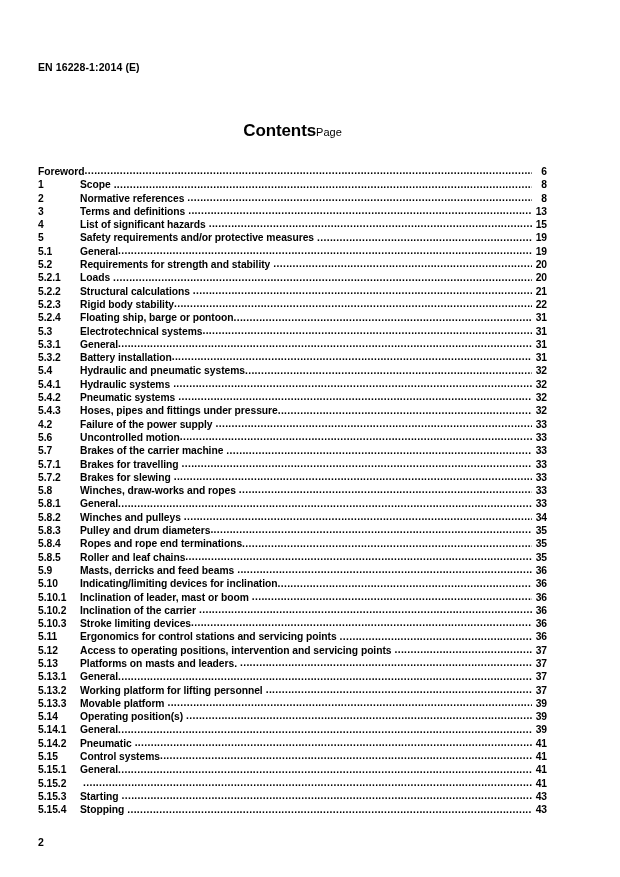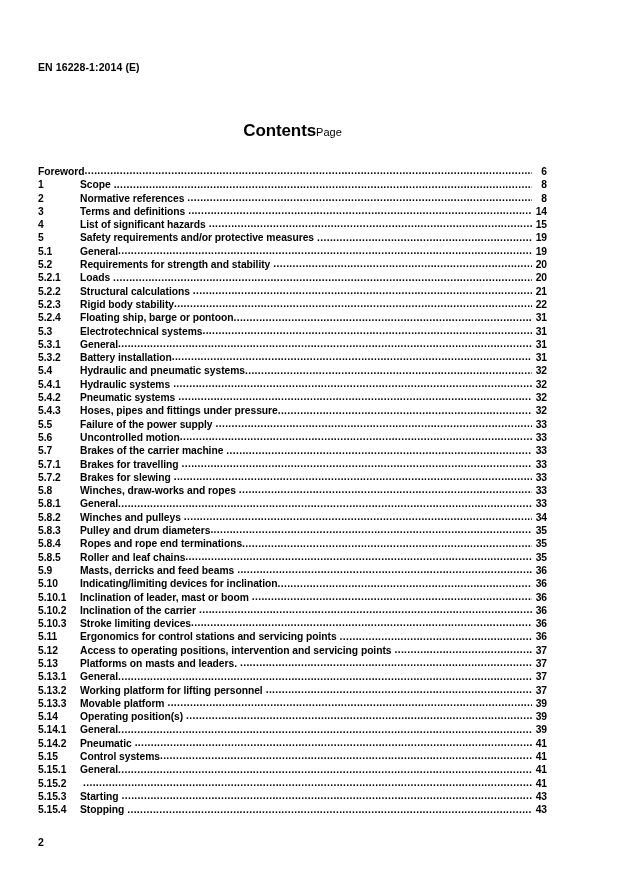--- a/index.html
+++ b/index.html
@@ -164,21 +164,21 @@
       <div class="toc-row loose">
         <span class="num">2</span>
         <span class="label">Normative references</span>
         <span class="leader"></span>
         <span class="pageno">8</span>
       </div>
       <div class="toc-row loose">
         <span class="num">3</span>
         <span class="label">Terms and definitions</span>
         <span class="leader"></span>
-        <span class="pageno">14</span>
+        <span class="pageno">13</span>
       </div>
       <div class="toc-row loose">
         <span class="num">4</span>
         <span class="label">List of significant hazards</span>
         <span class="leader"></span>
         <span class="pageno">15</span>
       </div>
       <div class="toc-row loose">
         <span class="num">5</span>
         <span class="label">Safety requirements and/or protective measures</span>
@@ -257,21 +257,21 @@
         <span class="leader"></span>
         <span class="pageno">32</span>
       </div>
       <div class="toc-row tight">
         <span class="num">5.4.3</span>
         <span class="label">Hoses, pipes and fittings under pressure</span>
         <span class="leader"></span>
         <span class="pageno">32</span>
       </div>
       <div class="toc-row loose">
-        <span class="num">5.5</span>
+        <span class="num">4.2</span>
         <span class="label">Failure of the power supply</span>
         <span class="leader"></span>
         <span class="pageno">33</span>
       </div>
       <div class="toc-row tight">
         <span class="num">5.6</span>
         <span class="label">Uncontrolled motion</span>
         <span class="leader"></span>
         <span class="pageno">33</span>
       </div>

